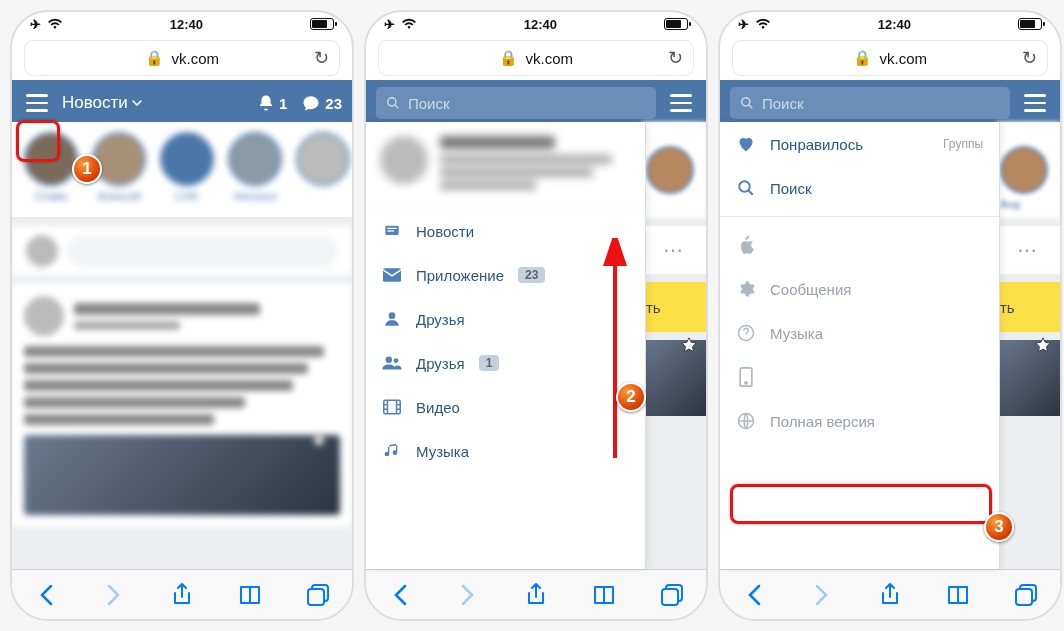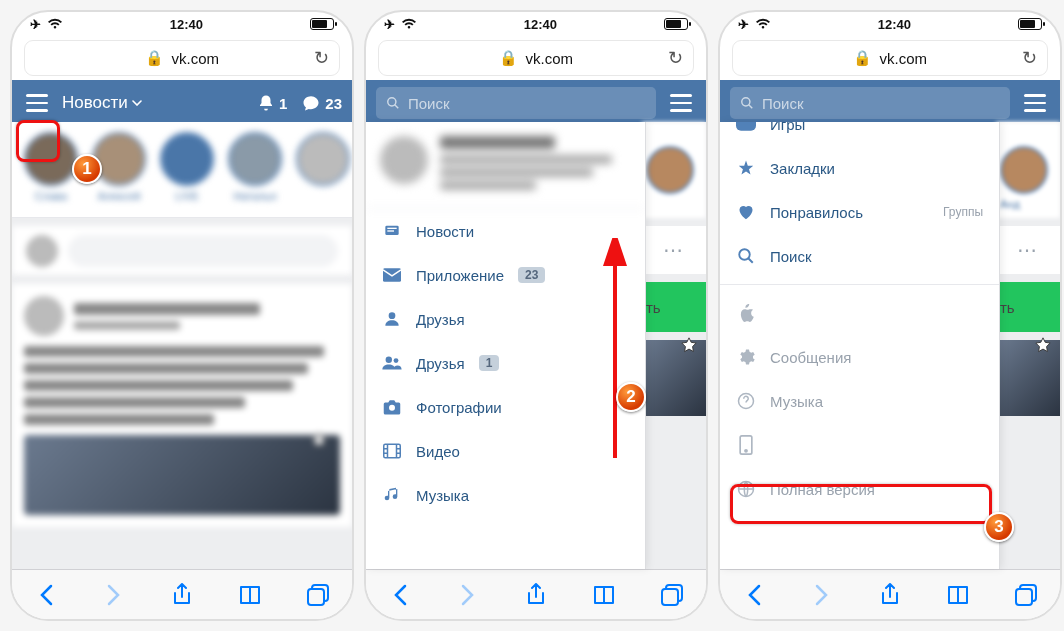--- a/index.html
+++ b/index.html
@@ -70,21 +70,21 @@
   .sbtn.dim{opacity:.35;}
   
   .ann-badge{position:absolute;width:30px;height:30px;border-radius:50%;background:radial-gradient(circle at 35% 30%,#ff9a3a,#d63a00 70%);border:2px solid #fff;box-shadow:0 1px 3px rgba(0,0,0,.5);color:#fff;font-weight:700;font-size:17px;display:flex;align-items:center;justify-content:center;z-index:20;}
   .ann-box{position:absolute;border:3px solid #e11;border-radius:8px;z-index:19;pointer-events:none;box-shadow:0 0 3px rgba(0,0,0,.3);}
   .ann-arrow{position:absolute;z-index:19;pointer-events:none;}
   .peekside{position:absolute;top:110px;right:0;width:64px;bottom:50px;background:#edeef0;}
   .peek-story{height:96px;background:#fff;display:flex;align-items:center;justify-content:flex-start;padding-left:4px;filter:blur(2px);}
   .peek-story .circ{width:48px;height:48px;border-radius:50%;border:2px solid #5b88bd;background:#b78860;}
   .peek-story .nm{font-size:11px;color:#4a76a8;position:absolute;top:76px;}
   .peek-dots{height:48px;display:flex;align-items:center;justify-content:center;font-size:20px;color:#99a2ad;background:#fff;margin-top:8px;letter-spacing:2px;}
-  .peek-txt{height:50px;background:#22c55e;margin-top:8px;display:flex;align-items:center;justify-content:flex-start;color:#444;font-size:15px;padding-left:4px;}
+  .peek-txt{height:50px;background:#fde047;margin-top:8px;display:flex;align-items:center;justify-content:flex-start;color:#444;font-size:15px;padding-left:4px;}
   .peek-img{height:76px;margin-top:8px;background:linear-gradient(135deg,#6b7a8f,#2b3441);position:relative;}
   svg{display:block;}
 </style>
 </head>
 <body>
 
 <div class="phone">
   <div class="statusbar">
     <div class="sb-left">
       <span>✈</span>
@@ -305,29 +305,20 @@
     <div class="menu-item">
       <span class="ic">
           <svg width="20" height="16" viewBox="0 0 24 20" fill="#5181b8">
             <circle cx="8" cy="6" r="4"></circle>
             <circle cx="17" cy="7" r="3"></circle>
             <path d="M0 18c0-4 3.5-6 8-6s8 2 8 6zM14 18c0-3 2-5 5-5s5 2 5 5z"></path>
           </svg>
         </span>
       <span>Друзья</span>
       <span class="cnt">1</span>
-    </div>
-    <div class="menu-item">
-      <span class="ic">
-          <svg width="18" height="16" viewBox="0 0 24 20" fill="#5181b8">
-            <path d="M3 4h4l2-3h6l2 3h4a2 2 0 012 2v12a2 2 0 01-2 2H3a2 2 0 01-2-2V6a2 2 0 012-2z"></path>
-            <circle cx="12" cy="11" r="4" fill="#fff"></circle>
-          </svg>
-        </span>
-      <span>Фотографии</span>
     </div>
     <div class="menu-item">
       <span class="ic">
           <svg width="18" height="16" viewBox="0 0 24 20" fill="none" stroke="#5181b8" stroke-width="2">
             <rect x="1" y="1" width="22" height="18" rx="2"></rect>
             <path d="M6 1v18M18 1v18M1 7h5M1 13h5M18 7h5M18 13h5"></path>
           </svg>
         </span>
       <span>Видео</span>
     </div>
@@ -426,36 +417,20 @@
         <span>ть</span>
       </div>
     <div class="peek-img">
         <svg class="ribbon" style="right:6px;top:-4px" viewBox="0 0 24 24">
           <path d="M12 2l2.4 4.9 5.4.8-3.9 3.8.9 5.4L12 14.3 7.2 17l.9-5.4L4.2 7.7l5.4-.8z" fill="#fff" stroke="#333"></path>
         </svg>
       </div>
   </div>
 
   <div class="menu-panel">
-    <div class="menu-item" style="margin-top:-20px;">
-      <span class="ic">
-          <svg width="20" height="14" viewBox="0 0 24 16" fill="#5181b8">
-            <path d="M6 0h12a6 6 0 016 6v4a6 6 0 01-6 6H6a6 6 0 01-6-6V6a6 6 0 016-6z"></path>
-          </svg>
-        </span>
-      <span>Игры</span>
-    </div>
-    <div class="menu-item">
-      <span class="ic">
-          <svg width="18" height="18" viewBox="0 0 24 24" fill="#5181b8">
-            <path d="M12 2l2.4 6.9 7.3.2-5.7 4.6 2 7L12 16.8 5.9 20.7l2-7L2.3 9.1l7.3-.2z"></path>
-          </svg>
-        </span>
-      <span>Закладки</span>
-    </div>
     <div class="menu-item">
       <span class="ic">
           <svg width="18" height="16" viewBox="0 0 24 22" fill="#5181b8">
             <path d="M12 21s-9-6-9-13a5.5 5.5 0 019-4 5.5 5.5 0 019 4c0 7-9 13-9 13z"></path>
           </svg>
         </span>
       <span>Понравилось</span>
       <span class="tag">Группы</span>
     </div>
     <div class="menu-item">

